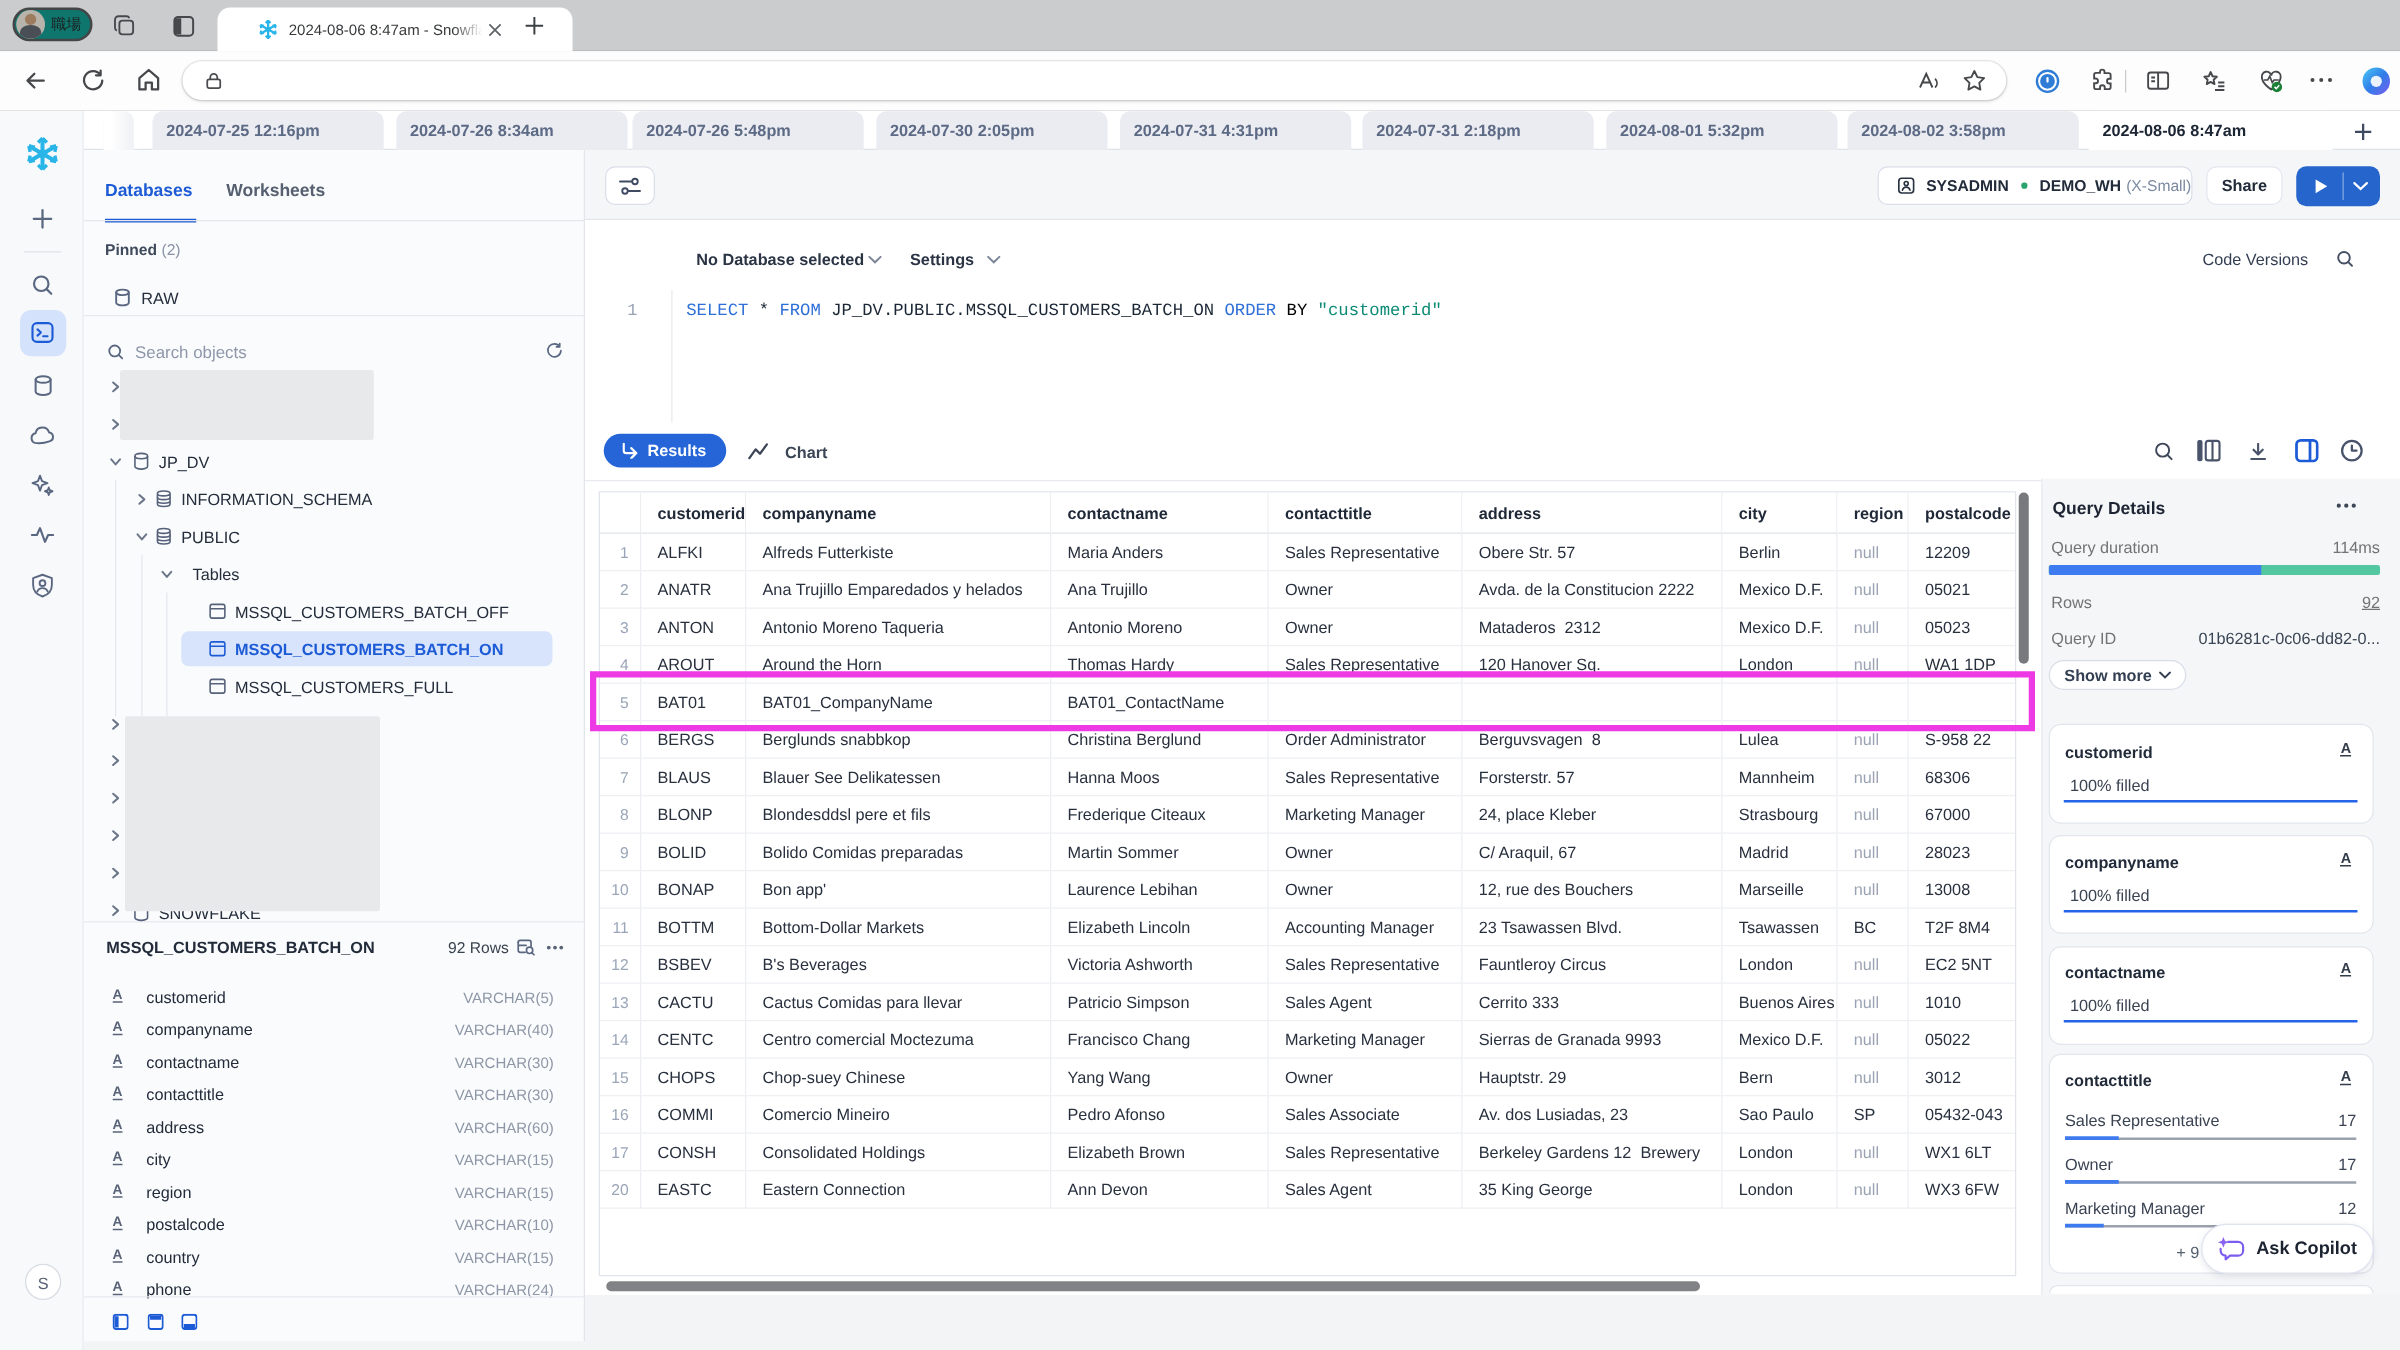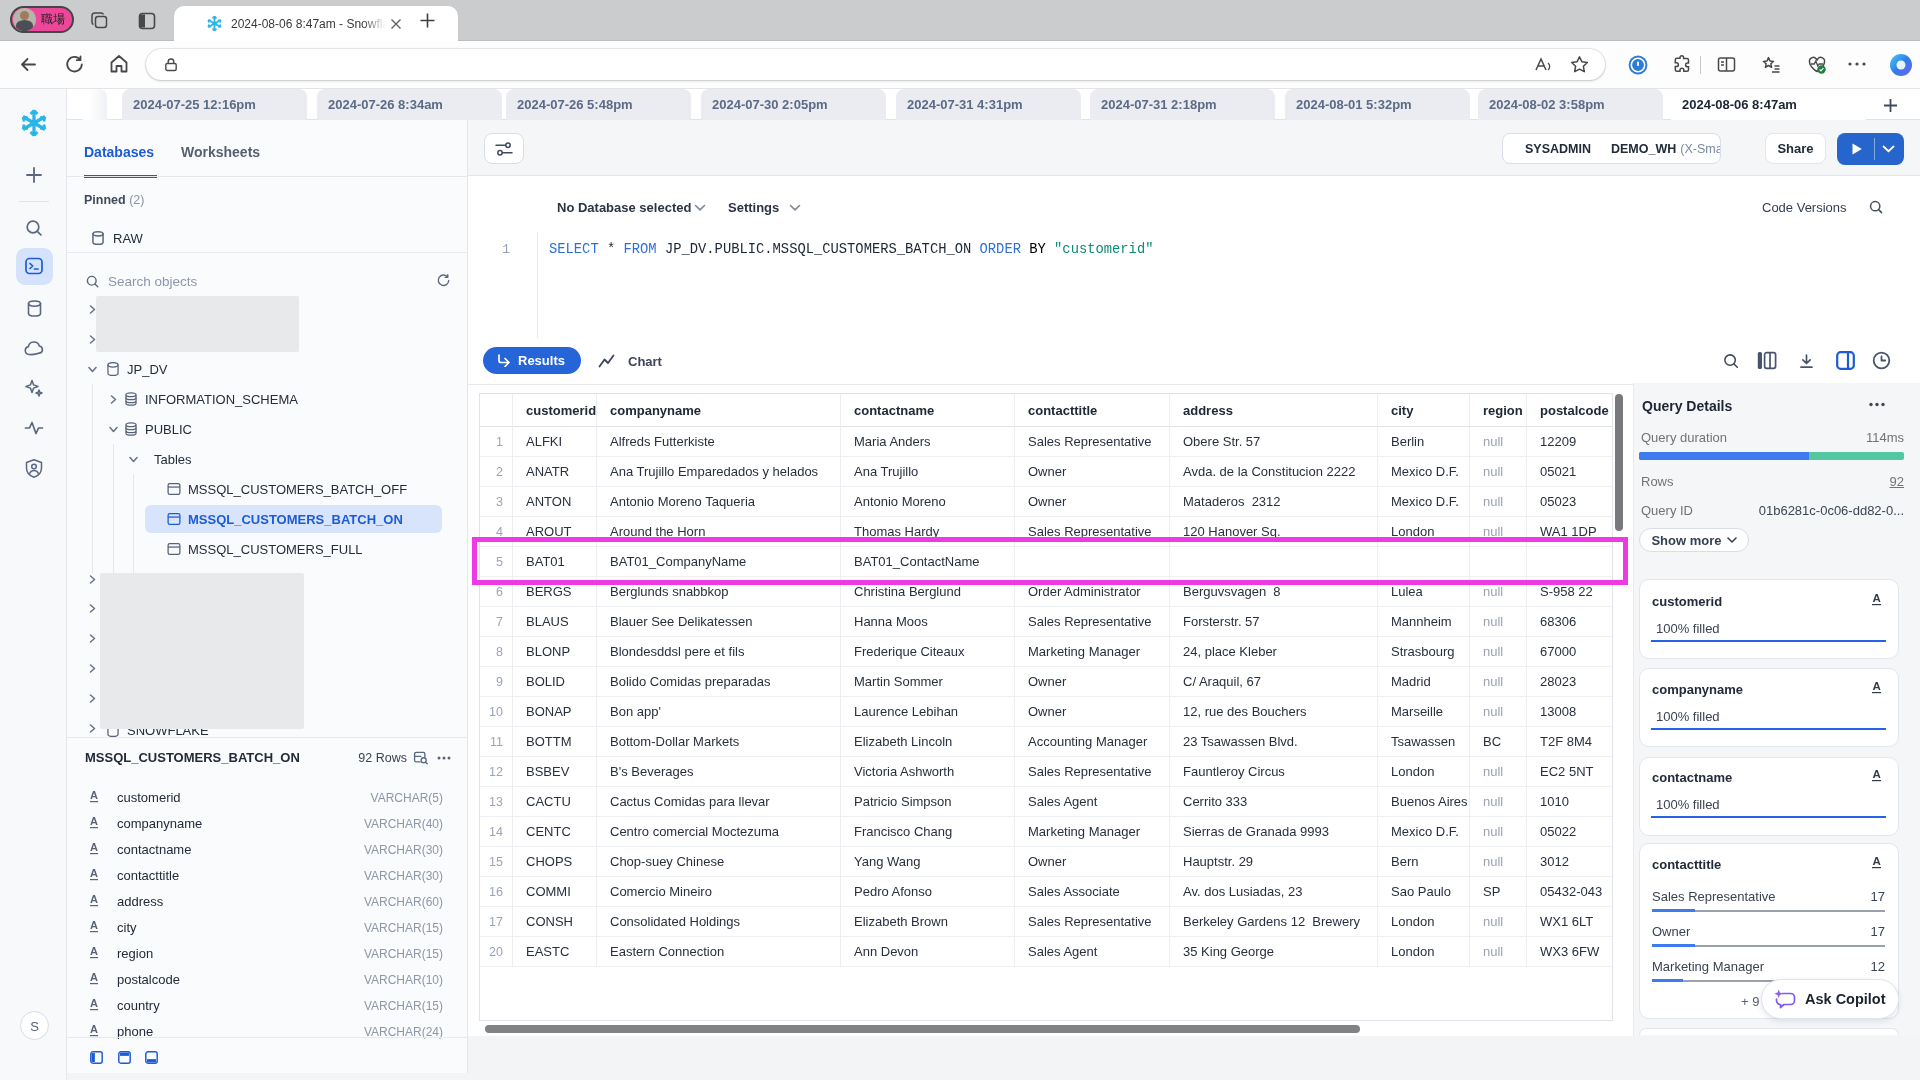--- a/index.html
+++ b/index.html
@@ -4,21 +4,21 @@
 <style>
 * { margin:0; padding:0; box-sizing:border-box; }
 html,body { width:1920px; height:1080px; overflow:hidden; }
 body { font-family:"Liberation Sans", sans-serif; position:relative; background:#fff; }
 .abs { position:absolute; }
 svg { display:block; }
 
 
 #tabstrip { left:0; top:0; width:1920px; height:41px; background:#cbccce; border-bottom:1px solid #bcbdbf; }
 #btoolbar { left:0; top:41px; width:1920px; height:48px; background:#fdfdfd; border-bottom:1px solid #e3e4e6; }
-#profilepill { left:10px; top:6px; width:64px; height:27px; border:2px solid #444546; border-radius:14px; background:#ec4899; display:flex; align-items:center; }
+#profilepill { left:10px; top:6px; width:64px; height:27px; border:2px solid #444546; border-radius:14px; background:#0f766e; display:flex; align-items:center; }
 #avatar { width:23px; height:23px; border-radius:50%; margin-left:1px; background:#b8b4ac; overflow:hidden; position:relative; }
 #avatar:before { content:""; position:absolute; left:7px; top:3px; width:9px; height:9px; border-radius:50%; background:#9c7b5e; }
 #avatar:after { content:""; position:absolute; left:3px; top:12px; width:17px; height:11px; border-radius:50% 50% 0 0; background:#4a4f55; }
 #profilepill span { font-size:12px; color:#1d1e1f; margin-left:5px; font-weight:500; }
 .btab { left:174px; top:6px; width:284px; height:35px; background:#fff; border-radius:10px 10px 0 0; display:flex; align-items:center;padding-left:20px; }
 .btab .title { font-size:12px; color:#37393b; white-space:nowrap; overflow:hidden; width:155px; margin-left:8px;
   -webkit-mask-image:linear-gradient(90deg,#000 85%,transparent); }
 #newtab { left:419px; top:12px; }
 
 
@@ -461,21 +461,21 @@
 <div class="abs btnw" style="left:484px;top:133px;width:40px;height:31px"></div>
 <svg class="abs" style="left:494px;top:141px" width="20" height="16" viewBox="0 0 20 16">
     <g class="ic" style="stroke:#3f4b63;stroke-width:1.5">
       <path d="M2 4.2 H11.5"></path>
       <circle cx="14" cy="4.2" r="2.2"></circle>
       <path d="M18 11.8 H8.5"></path>
       <circle cx="6" cy="11.8" r="2.2"></circle>
     </g>
   </svg>
 
-<div class="abs btnw" style="left:1502px;top:133px;width:219px;height:31px;display:flex;align-items:center;white-space:nowrap;overflow:hidden">
+<div class="abs btnw" style="left:1502px;top:133px;width:252px;height:31px;display:flex;align-items:center;white-space:nowrap;overflow:hidden">
   <svg style="margin-left:14px" width="17" height="17" viewBox="0 0 17 17">
       <g class="ic" style="stroke:#2a3342;stroke-width:1.4">
         <rect x="2.2" y="2.2" width="12.6" height="12.6" rx="2.5"></rect>
         <circle cx="8.5" cy="6.7" r="1.7"></circle>
         <path d="M5.3 12.3 a3.3 3.3 0 0 1 6.4 0"></path>
       </g>
     </svg>
   <span style="font-size:12.5px;font-weight:700;color:#222b3a;margin-left:8px">SYSADMIN</span>
   <span style="width:5px;height:5px;border-radius:50%;background:#2aa36c;margin-left:10px"></span>
   <span style="font-size:12.5px;font-weight:700;color:#222b3a;margin-left:10px">DEMO_WH</span>

